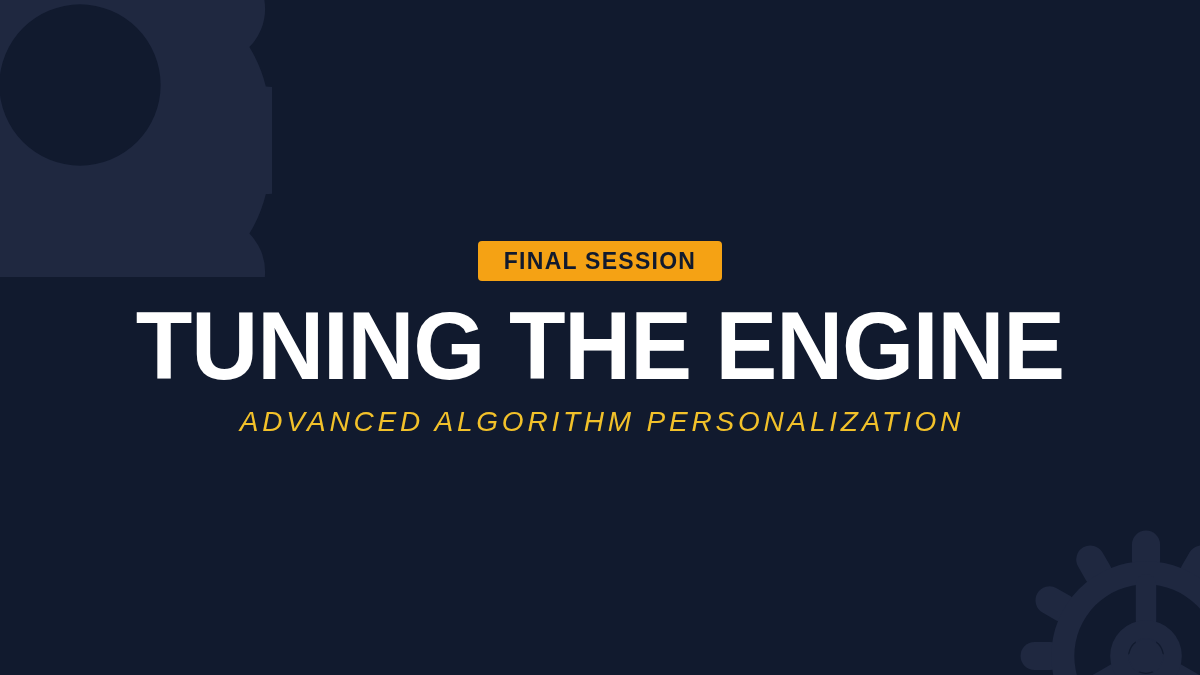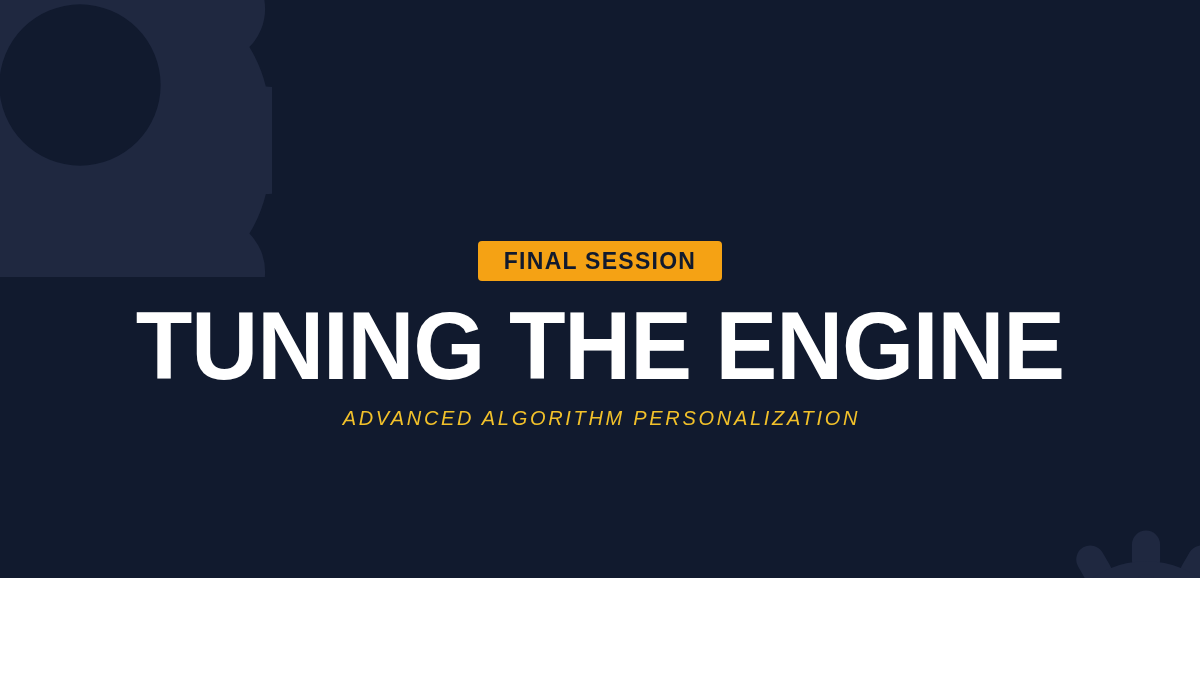--- a/index.html
+++ b/index.html
@@ -10,21 +10,21 @@
   body {
     width: 1200px;
     height: 675px;
     overflow: hidden;
     font-family: "Liberation Sans", sans-serif;
   }
 
   #slide {
     position: relative;
     width: 1200px;
-    height: 578px;
+    height: 675px;
     background: #111a2e;
     overflow: hidden;
   }
 
   
   .gear-decor {
     position: absolute;
     pointer-events: none;
   }
 
@@ -87,21 +87,21 @@
     letter-spacing: -0.012em;
     white-space: nowrap;
     transform: scaleX(0.955);
     transform-origin: center top;
   }
 
   #subtitle {
     margin: 0;
     margin-top: 11px;
     color: #f2c12a;
-    font-size: 20px;
+    font-size: 28px;
     font-weight: 300;
     font-style: italic;
     letter-spacing: 0.135em;
     line-height: 1.1;
     white-space: nowrap;
     text-indent: 0.135em;
   }
 </style>
 </head>
 <body>

